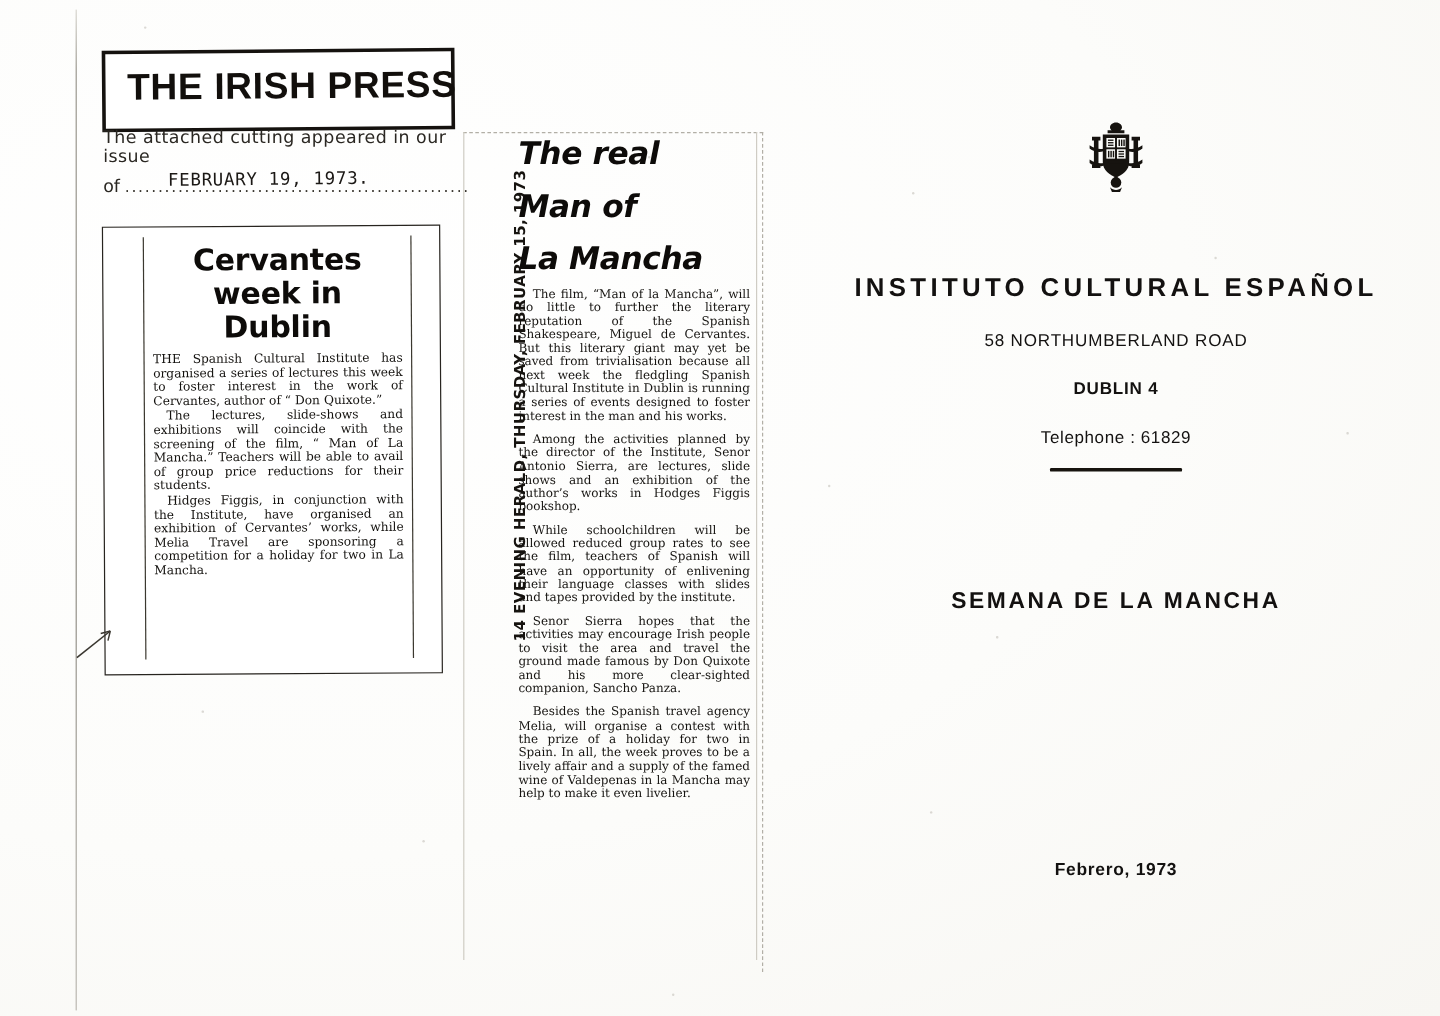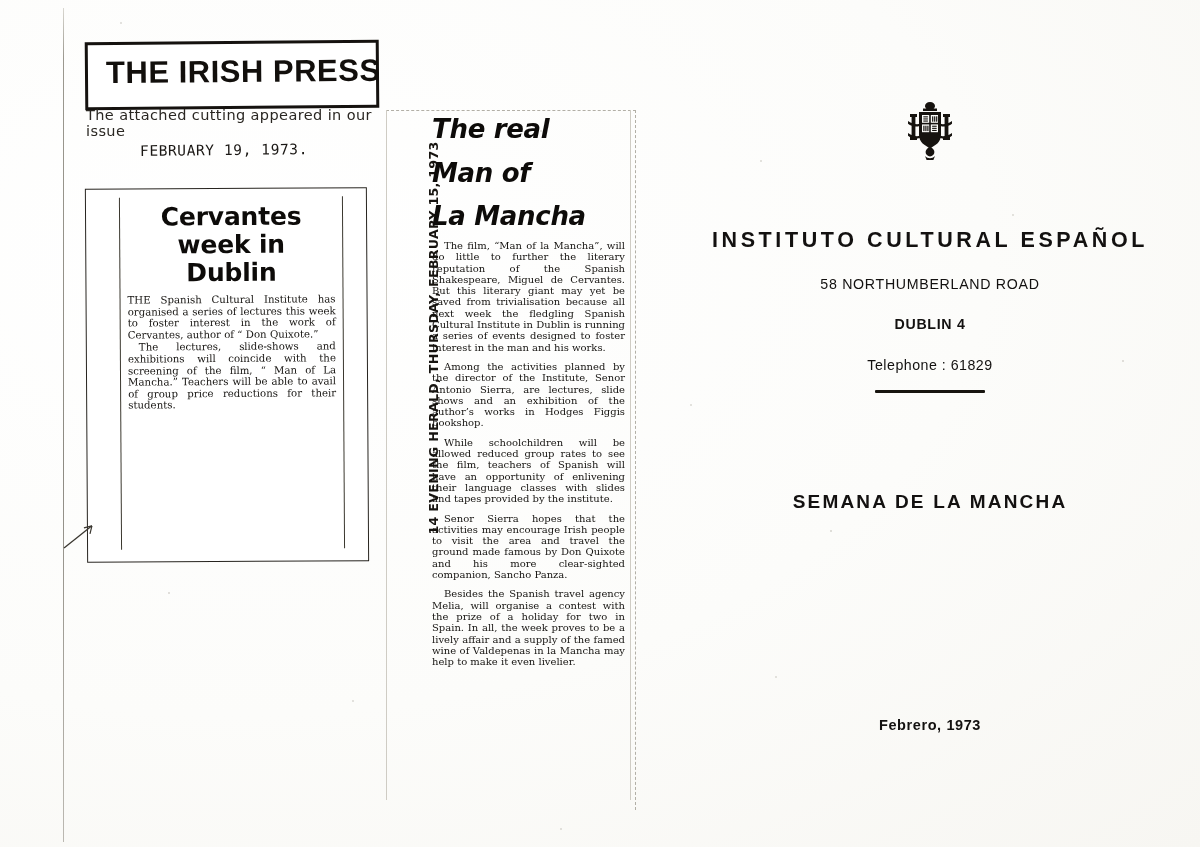--- a/index.html
+++ b/index.html
@@ -204,31 +204,36 @@
   <div id="left-edge-line"></div>
 
   <div id="irish-press-clipping">
 
     <div id="masthead-box">
       <div id="masthead-title">THE IRISH PRESS</div>
     </div>
 
     <div id="attached-line">The attached cutting appeared in our issue</div>
 
+    <div id="of-row">
+      <span id="of-label">of</span>
+      <span id="of-dots">....................................................</span>
+    </div>
     <div id="issue-date">FEBRUARY 19, 1973.</div>
 
     <div id="article-box">
       <div id="article-inner">
         <div class="hl" id="hl1">Cervantes</div>
         <div class="hl">week in</div>
         <div class="hl">Dublin</div>
 
         <div id="body-col1">
           <p>THE Spanish Cultural Institute has organised a series of lectures this week to foster interest in the work of Cervantes, author of “ Don Quixote.”</p>
           <p>The lectures, slide-shows and exhibitions will coincide with the screening of the film, “ Man of La Mancha.” Teachers will be able to avail of group price reductions for their students.</p>
+          <p>Hidges Figgis, in conjunction with the Institute, have organised an exhibition of Cervantes’ works, while Melia Travel are sponsoring a competition for a holiday for two in La Mancha.</p>
         </div>
       </div>
 
       <svg id="arrow-mark" viewBox="0 0 34 28">
         <path d="M2 26 L30 4" stroke="#3a3730" stroke-width="1.3" fill="none"></path>
         <path d="M30 4 L22 6 M30 4 L28 12" stroke="#3a3730" stroke-width="1.2" fill="none"></path>
       </svg>
     </div>
   </div>
 

